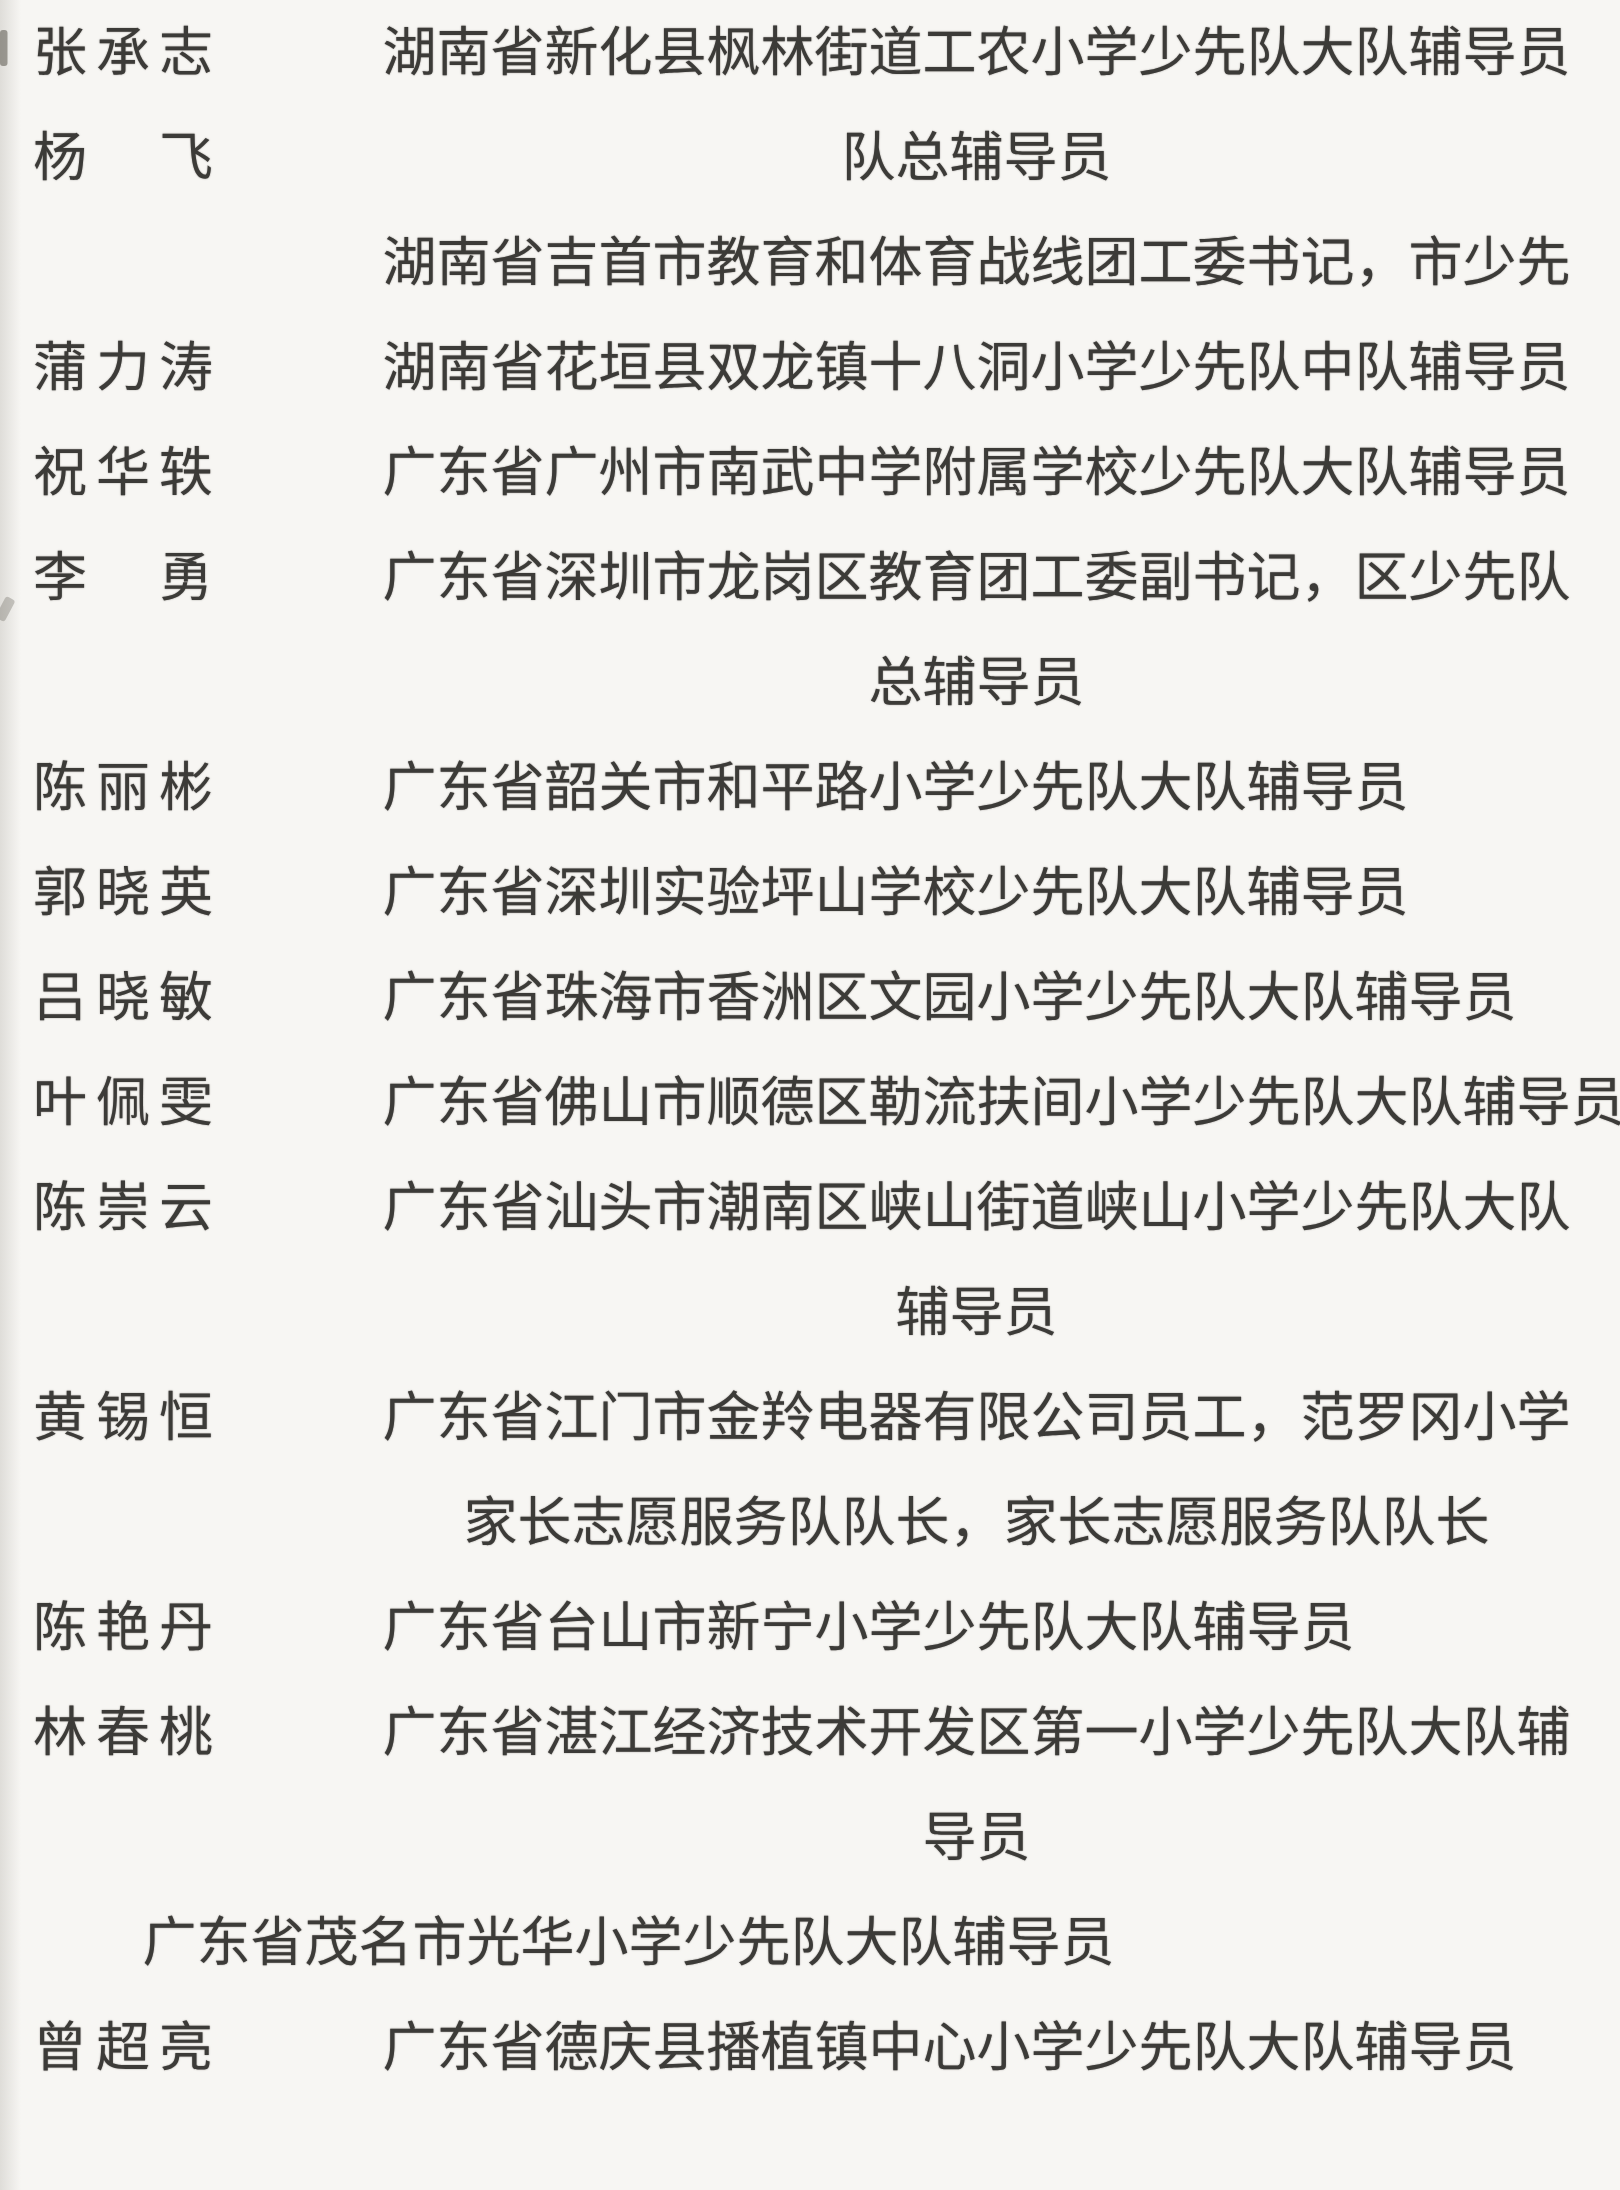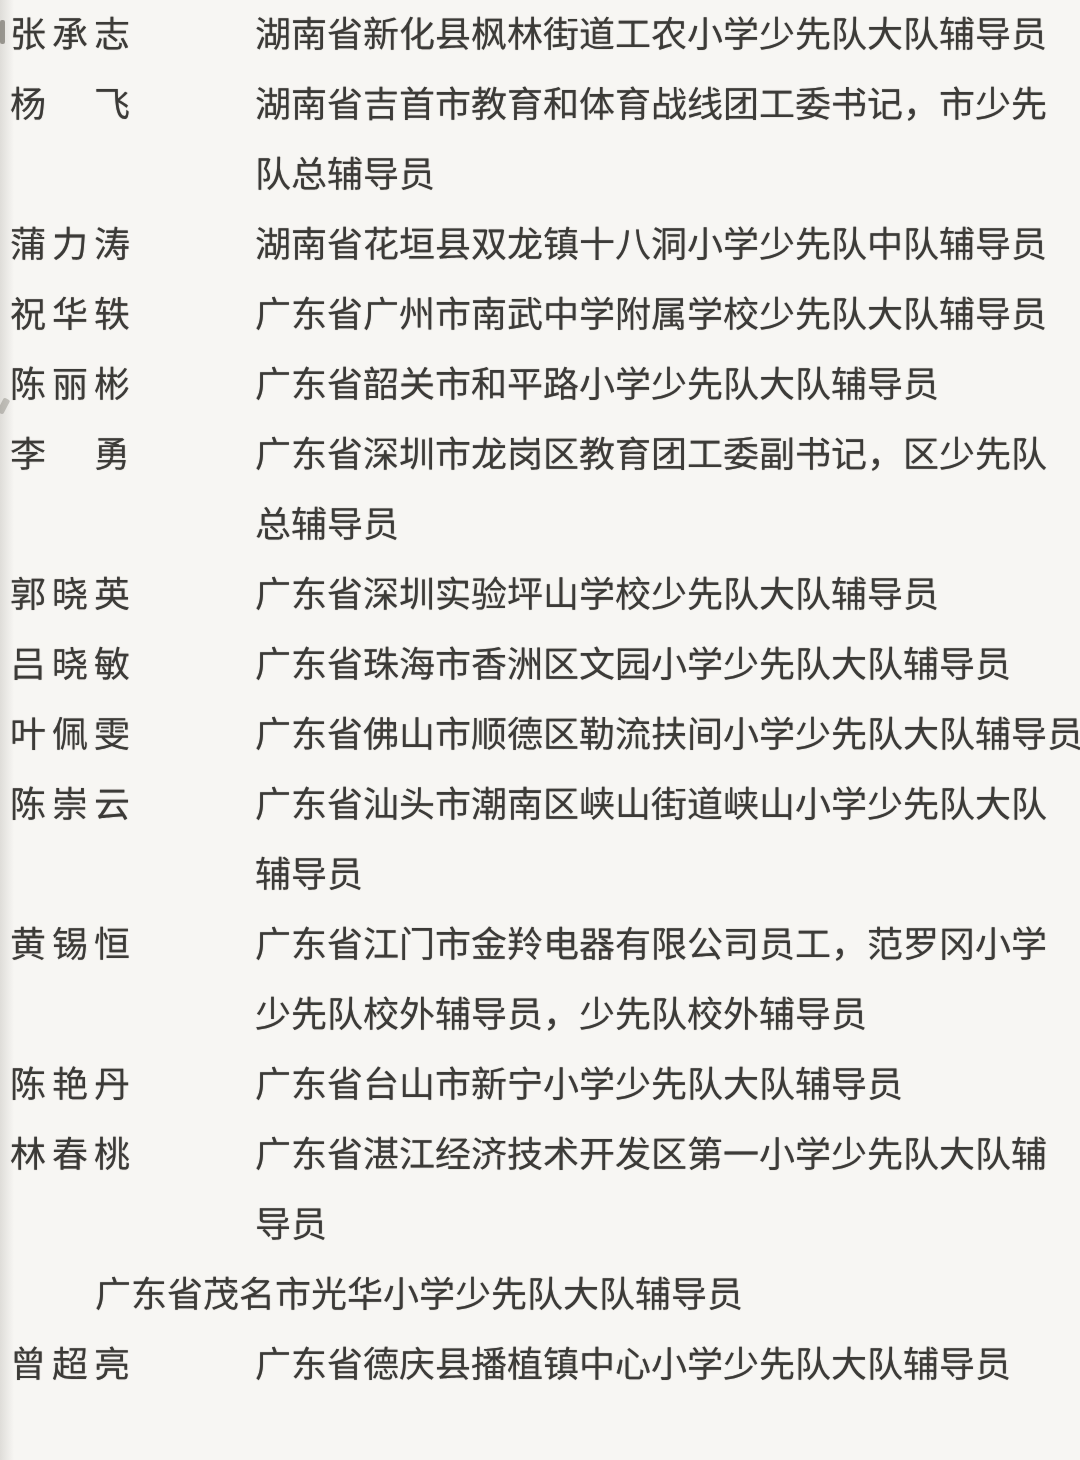--- a/index.html
+++ b/index.html
@@ -11,20 +11,21 @@
     background:#ffffff;
     font-family:"Liberation Serif","DejaVu Serif",serif;
   }
   .page{
     position:relative;
     width:1080px;
     height:1460px;
     background:var(--bg);
     color:var(--fg);
     overflow:hidden;
+    text-align:center;
   }
   
   .edge-shade{
     position:absolute;
     left:0;top:0;bottom:0;
     width:14px;
     background:linear-gradient(to right, rgba(95,90,80,0.16), rgba(95,90,80,0.0));
     pointer-events:none;
   }
   .scan-smudge{
@@ -74,49 +75,49 @@
   <div class="list">
       <div class="entry-row">
         <div class="entry-name">张承志</div>
         <div class="entry-desc">
           <div class="desc-line">湖南省新化县枫林街道工农小学少先队大队辅导员</div>
         </div>
       </div>
       <div class="entry-row">
         <div class="entry-name">杨　飞</div>
         <div class="entry-desc">
+          <div class="desc-line">队总辅导员</div>
           <div class="desc-line">湖南省吉首市教育和体育战线团工委书记，市少先</div>
-          <div class="desc-line">队总辅导员</div>
         </div>
       </div>
       <div class="entry-row">
         <div class="entry-name">蒲力涛</div>
         <div class="entry-desc">
           <div class="desc-line">湖南省花垣县双龙镇十八洞小学少先队中队辅导员</div>
         </div>
       </div>
       <div class="entry-row">
         <div class="entry-name">祝华轶</div>
         <div class="entry-desc">
           <div class="desc-line">广东省广州市南武中学附属学校少先队大队辅导员</div>
         </div>
       </div>
       <div class="entry-row">
       </div>
       <div class="entry-row">
-        <div class="entry-name">陈丽彬</div>
-        <div class="entry-desc">
-          <div class="desc-line">广东省韶关市和平路小学少先队大队辅导员</div>
-        </div>
-      </div>
-      <div class="entry-row">
         <div class="entry-name">李　勇</div>
         <div class="entry-desc">
           <div class="desc-line">广东省深圳市龙岗区教育团工委副书记，区少先队</div>
           <div class="desc-line">总辅导员</div>
+        </div>
+      </div>
+      <div class="entry-row">
+        <div class="entry-name">陈丽彬</div>
+        <div class="entry-desc">
+          <div class="desc-line">广东省韶关市和平路小学少先队大队辅导员</div>
         </div>
       </div>
       <div class="entry-row">
         <div class="entry-name">郭晓英</div>
         <div class="entry-desc">
           <div class="desc-line">广东省深圳实验坪山学校少先队大队辅导员</div>
         </div>
       </div>
       <div class="entry-row">
         <div class="entry-name">吕晓敏</div>
@@ -134,21 +135,21 @@
         <div class="entry-name">陈崇云</div>
         <div class="entry-desc">
           <div class="desc-line">广东省汕头市潮南区峡山街道峡山小学少先队大队</div>
           <div class="desc-line">辅导员</div>
         </div>
       </div>
       <div class="entry-row">
         <div class="entry-name">黄锡恒</div>
         <div class="entry-desc">
           <div class="desc-line">广东省江门市金羚电器有限公司员工，范罗冈小学</div>
-          <div class="desc-line">少先队校外辅导员，少先队校外辅导员</div>
+          <div class="desc-line">家长志愿服务队队长，家长志愿服务队队长</div>
         </div>
       </div>
       <div class="entry-row">
         <div class="entry-name">陈艳丹</div>
         <div class="entry-desc">
           <div class="desc-line">广东省台山市新宁小学少先队大队辅导员</div>
         </div>
       </div>
       <div class="entry-row">
         <div class="entry-name">林春桃</div>

